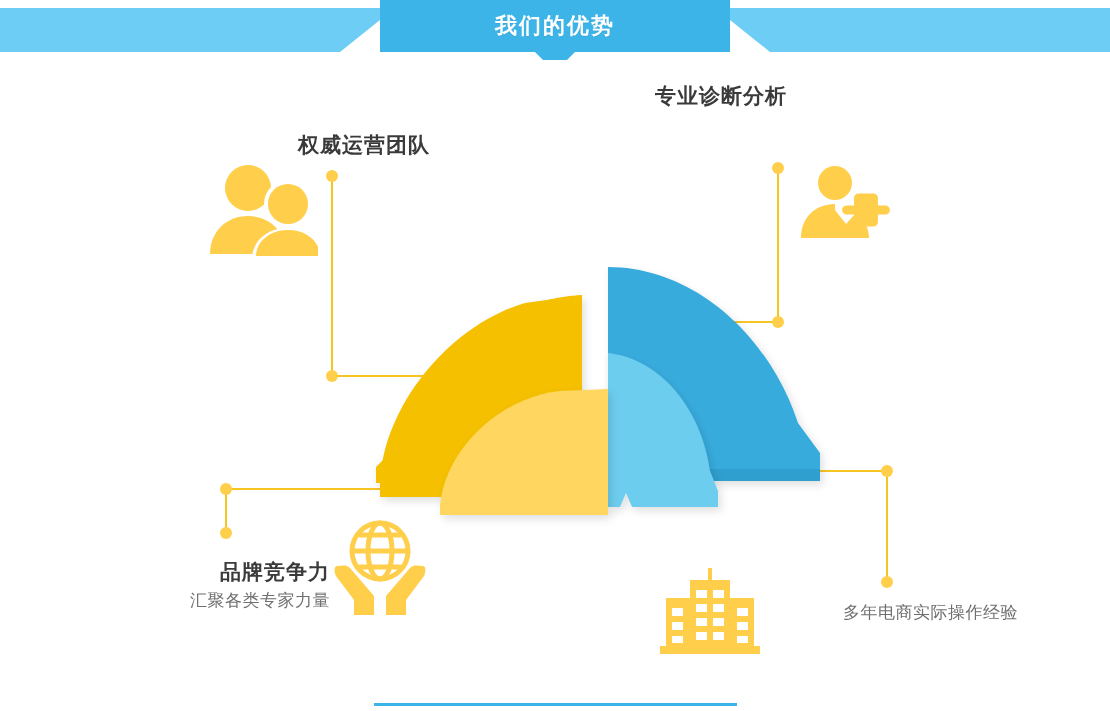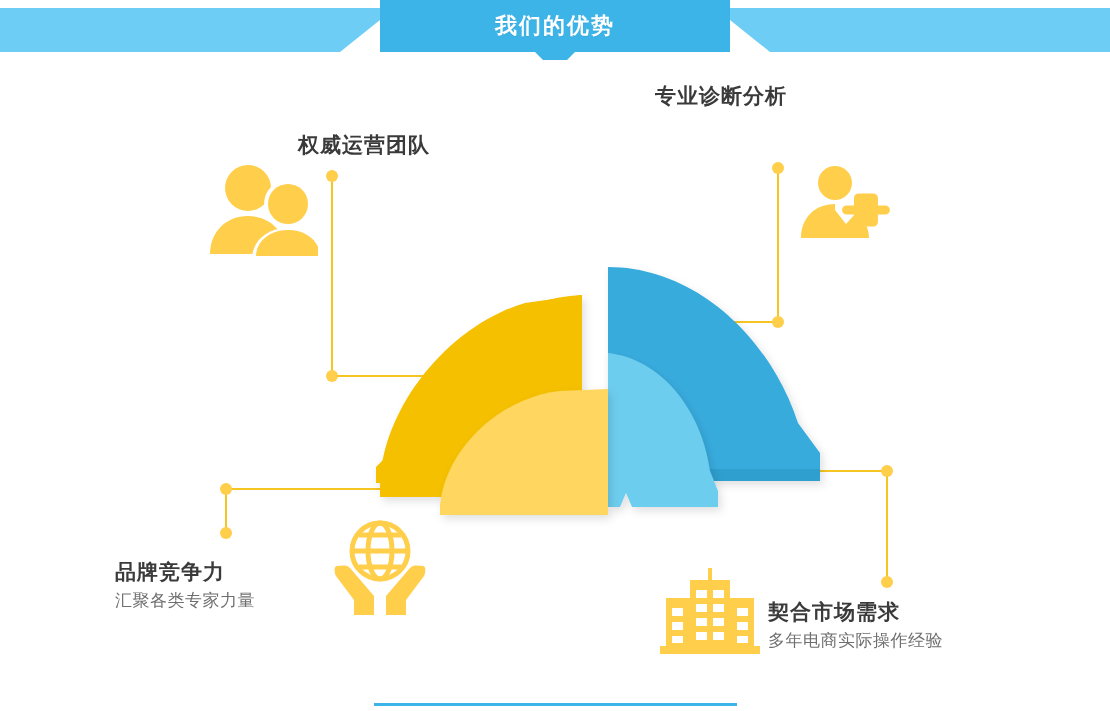--- a/index.html
+++ b/index.html
@@ -26,21 +26,21 @@
   .label .title {
     font-size:21px; font-weight:bold; color:#3a3a3a; letter-spacing:1px;
     white-space:nowrap;
   }
   .label .sub {
     font-size:17px; color:#6f6f6f; letter-spacing:.5px; white-space:nowrap;
     margin-top:4px;
   }
   .label.align-right { text-align:right; }
   .label.align-left  { text-align:left;  }
-  .label.align-center{ text-align:left;}
+  .label.align-center{ text-align:right;}
 
   
   .icon { position:absolute; }
   .icon svg { display:block; }
 
   
   .connectors { position:absolute; left:0; top:0; width:1110px; height:711px; pointer-events:none; }
 
   
   .fan-graphic { position:absolute; left:350px; top:255px; width:520px; height:285px; }
@@ -214,19 +214,18 @@
   <div class="label align-left" style="left:655px; top:82px; width:320px;">
     <div class="title">专业诊断分析</div>
   </div>
 
   <div class="label align-center" style="left:115px; top:558px; width:215px;">
     <div class="title">品牌竞争力</div>
     <div class="sub">汇聚各类专家力量</div>
   </div>
 
   <div class="label align-center" style="left:768px; top:598px; width:250px;">
-    <div class="title">契合市场需求</div>
     <div class="sub">多年电商实际操作经验</div>
   </div>
 
   <div class="footer-rule"></div>
 
 </div>
 
 </body></html>

